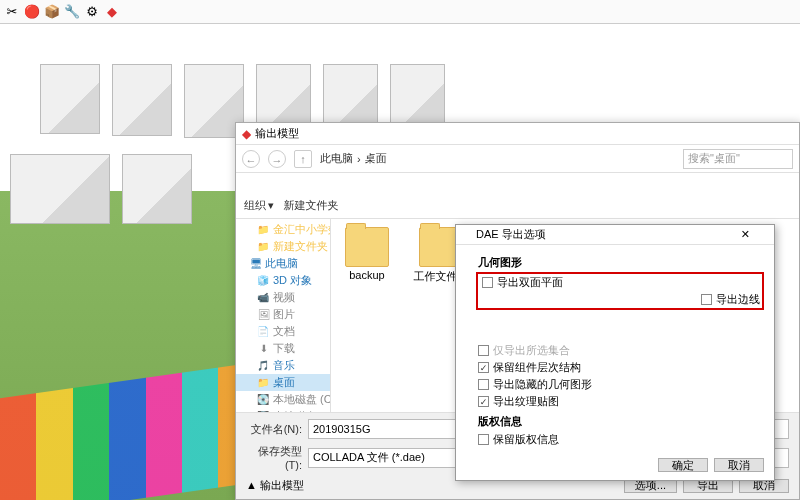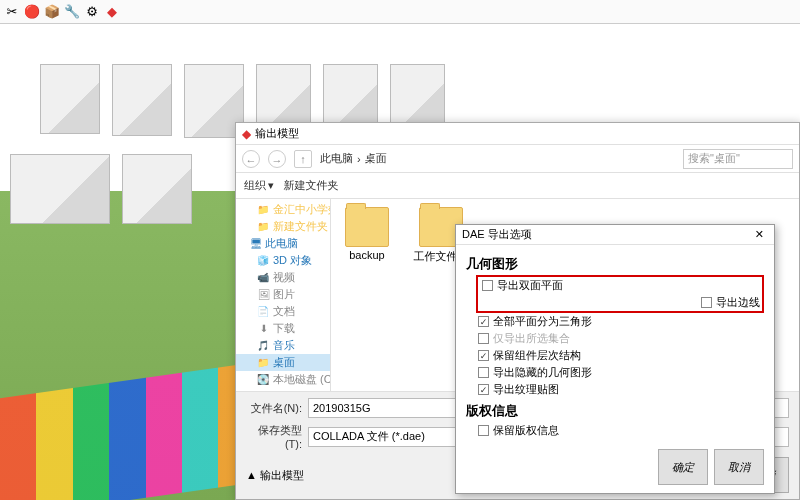--- a/index.html
+++ b/index.html
@@ -15,49 +15,49 @@
 .building { background: linear-gradient(135deg, #f0f0f0 60%, #d8d8d8 60%); border: 1px solid #bbb; }
 
 
 .export-dialog { position: absolute; top: 122px; left: 235px; width: 565px; height: 378px; background: #fff; border: 1px solid #aaa; box-shadow: 2px 2px 10px rgba(0,0,0,.3); display: flex; flex-direction: column; }
 .dlg-title { height: 22px; background: #fff; border-bottom: 1px solid #e0e0e0; display: flex; align-items: center; padding: 0 6px; gap: 4px; }
 .dlg-title-icon { color: #d33; font-size: 12px; }
 .dlg-nav { height: 28px; border-bottom: 1px solid #e0e0e0; display: flex; align-items: center; padding: 0 6px; gap: 8px; }
 .nav-arrow { width: 18px; height: 18px; border: 1px solid #ccc; border-radius: 50%; display: flex; align-items: center; justify-content: center; color: #888; cursor: pointer; }
 .breadcrumb { flex: 1; display: flex; gap: 4px; align-items: center; color: #333; }
 .search-box { width: 110px; height: 20px; border: 1px solid #ccc; padding: 0 4px; color: #999; display: flex; align-items: center; }
-.dlg-toolbar { height: 26px; border-bottom: 1px solid #e0e0e0; display: flex; align-items: center; padding: 0 8px; gap: 10px; color: #333; }
+.dlg-toolbar { height: 26px; border-bottom: 1px solid #e0e0e0; display: flex; align-items: center; padding: 0 8px; gap: 10px; color: #333; margin-top: 20px; }
 .dlg-toolbar-btn { display: flex; align-items: center; gap: 2px; cursor: pointer; }
 .dlg-body { flex: 1; display: flex; overflow: hidden; }
 .tree { width: 95px; border-right: 1px solid #e0e0e0; overflow: hidden; padding: 2px 0; background: #fff; }
 .tree-item { padding: 1px 2px 1px 14px; display: flex; align-items: center; gap: 3px; white-space: nowrap; cursor: pointer; font-size: 10px; }
 .tree-item.l2 { padding-left: 22px; }
 .tree-item.sel { background: #cde6f7; }
 .tree-icon { width: 12px; height: 12px; display: inline-flex; align-items: center; justify-content: center; font-size: 10px; }
 .folder-yellow { color: #f6c651; }
 .disk-gray { color: #888; }
 .blue-i { color: #2a7ab9; }
 .files { flex: 1; padding: 8px; display: flex; gap: 18px; align-items: flex-start; }
 .file-item { display: flex; flex-direction: column; align-items: center; gap: 2px; width: 56px; cursor: pointer; }
 .file-icon { width: 44px; height: 40px; background: #f6d67a; border: 1px solid #e0b050; border-radius: 2px; position: relative; }
 .file-icon::before { content: ""; position: absolute; top: -5px; left: 0; width: 18px; height: 5px; background: #f6d67a; border: 1px solid #e0b050; border-bottom: none; border-radius: 2px 2px 0 0; }
 .dlg-footer { border-top: 1px solid #e0e0e0; background: #f0f0f0; padding: 6px 10px; display: flex; flex-direction: column; gap: 5px; }
 .foot-row { display: flex; align-items: center; gap: 6px; }
 .foot-row label { width: 56px; text-align: right; color: #333; }
 .foot-input { flex: 1; height: 20px; border: 1px solid #bbb; background: #fff; padding: 0 4px; display: flex; align-items: center; }
 .foot-buttons { display: flex; justify-content: space-between; align-items: center; margin-top: 2px; }
-.btn { min-width: 50px; height: 36px; border: 1px solid #adadad; background: #e1e1e1; display: inline-flex; align-items: center; justify-content: center; cursor: pointer; padding: 0 10px; font-style: italic; }
+.btn { min-width: 50px; height: 14px; border: 1px solid #adadad; background: #e1e1e1; display: inline-flex; align-items: center; justify-content: center; cursor: pointer; padding: 0 10px; }
 
 
 .options-dlg { position: absolute; top: 224px; left: 455px; width: 320px; background: #fff; border: 1px solid #999; box-shadow: 2px 2px 8px rgba(0,0,0,.3); }
-.opt-title { height: 20px; background: #fff; border-bottom: 1px solid #e0e0e0; display: flex; align-items: center; justify-content: space-between; padding: 0 6px; }
+.opt-title { height: 20px; background: #fff; border-bottom: 1px solid #e0e0e0; display: flex; align-items: center; justify-content: space-between; padding: 0 20px; }
 .opt-body { padding: 6px 10px 4px; }
-.opt-group-title { font-weight: bold; margin: 4px 0 2px; font-size: 13px; }
+.opt-group-title { font-weight: bold; margin: 4px 12px 2px; font-size: 11px; }
 .opt-item { display: flex; align-items: center; gap: 4px; padding: 1px 0 1px 12px; font-size: 10px; }
-.opt-item.disabled { color: #aaa; }
+.opt-item.disabled { color: #aaa; margin-top: 32px; }
 .cb { width: 11px; height: 11px; border: 1px solid #888; display: inline-flex; align-items: center; justify-content: center; font-size: 9px; color: #333; background: #fff; }
 .cb.checked::after { content: "✓"; }
 .highlight-box { border: 2px solid #d40000; padding: 0 2px; margin-left: 10px; }
 .opt-buttons { display: flex; justify-content: flex-end; gap: 6px; padding: 6px 10px 8px; }
 .close-x { cursor: pointer; padding: 0 4px; }
 
 
 .colorful { position: absolute; bottom: 0; left: 0; width: 260px; height: 120px; transform: skewY(-8deg); background:
   linear-gradient(90deg, #ff5030 0 14%, #ffd030 14% 28%, #20c060 28% 42%, #2060e0 42% 56%, #ff30b0 56% 70%, #30d0d0 70% 84%, #ffa030 84% 100%);
   opacity: .85; }
@@ -205,24 +205,20 @@
       <div class="highlight-box">
         <div class="opt-item" style="padding-left: 2px;">
           <span class="cb "></span>
           <span>导出双面平面</span>
         </div>
         <div class="opt-item" style="padding-left: 2px; justify-content: flex-end;">
           <span class="cb "></span>
           <span>导出边线</span>
         </div>
       </div>
-      <div class="opt-item">
-        <span class="cb checked"></span>
-        <span>全部平面分为三角形</span>
-      </div>
       <div class="opt-item disabled">
         <span class="cb "></span>
         <span>仅导出所选集合</span>
       </div>
       <div class="opt-item">
         <span class="cb checked"></span>
         <span>保留组件层次结构</span>
       </div>
       <div class="opt-item">
         <span class="cb "></span>

